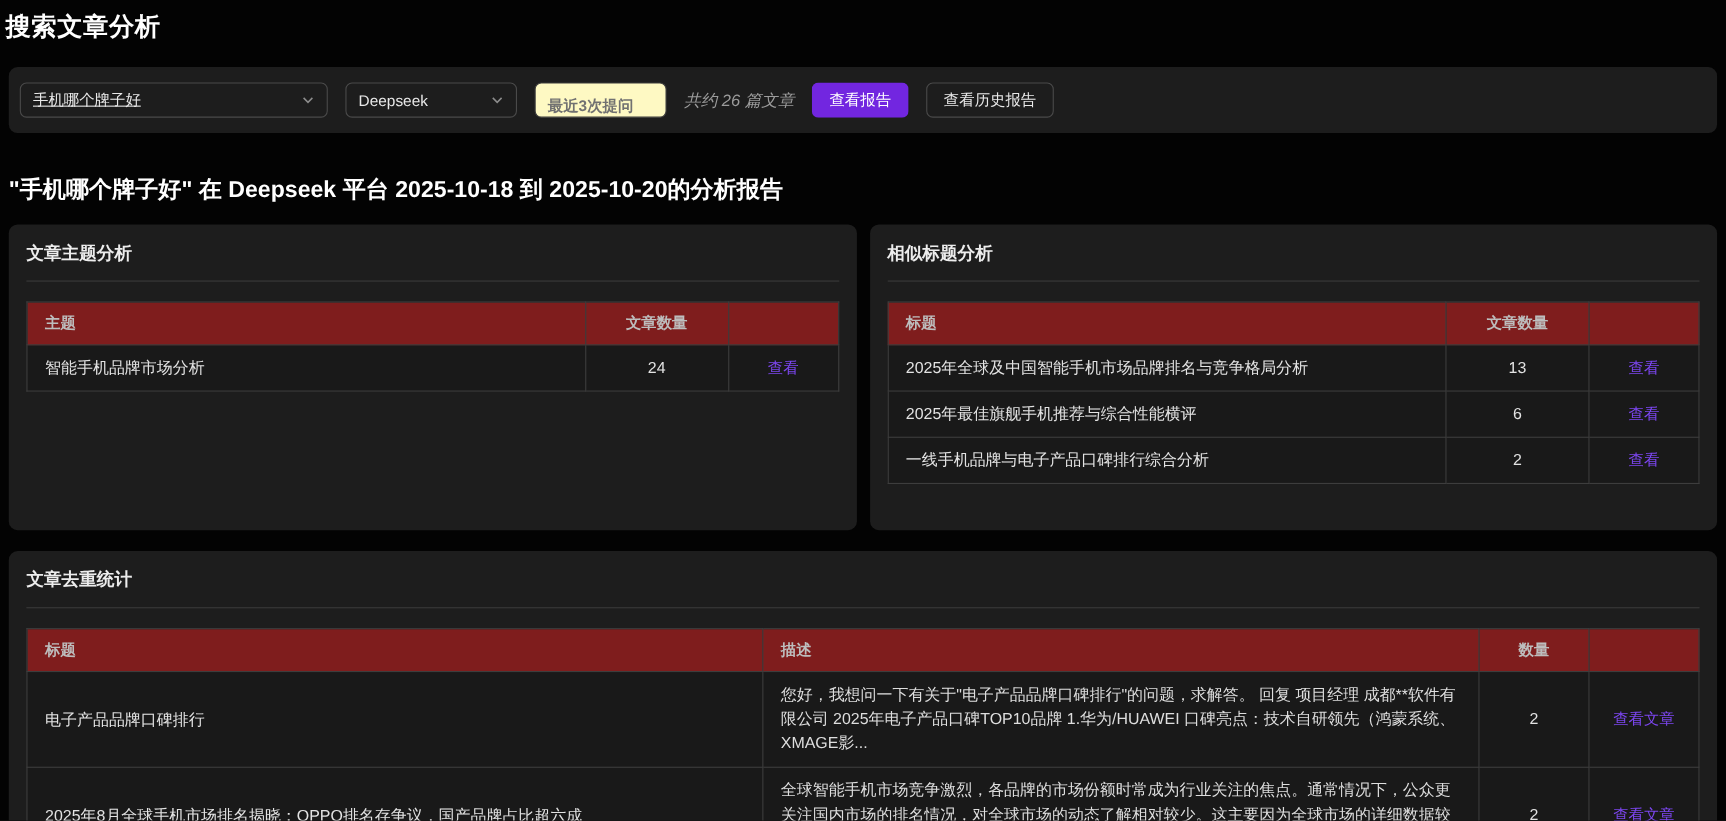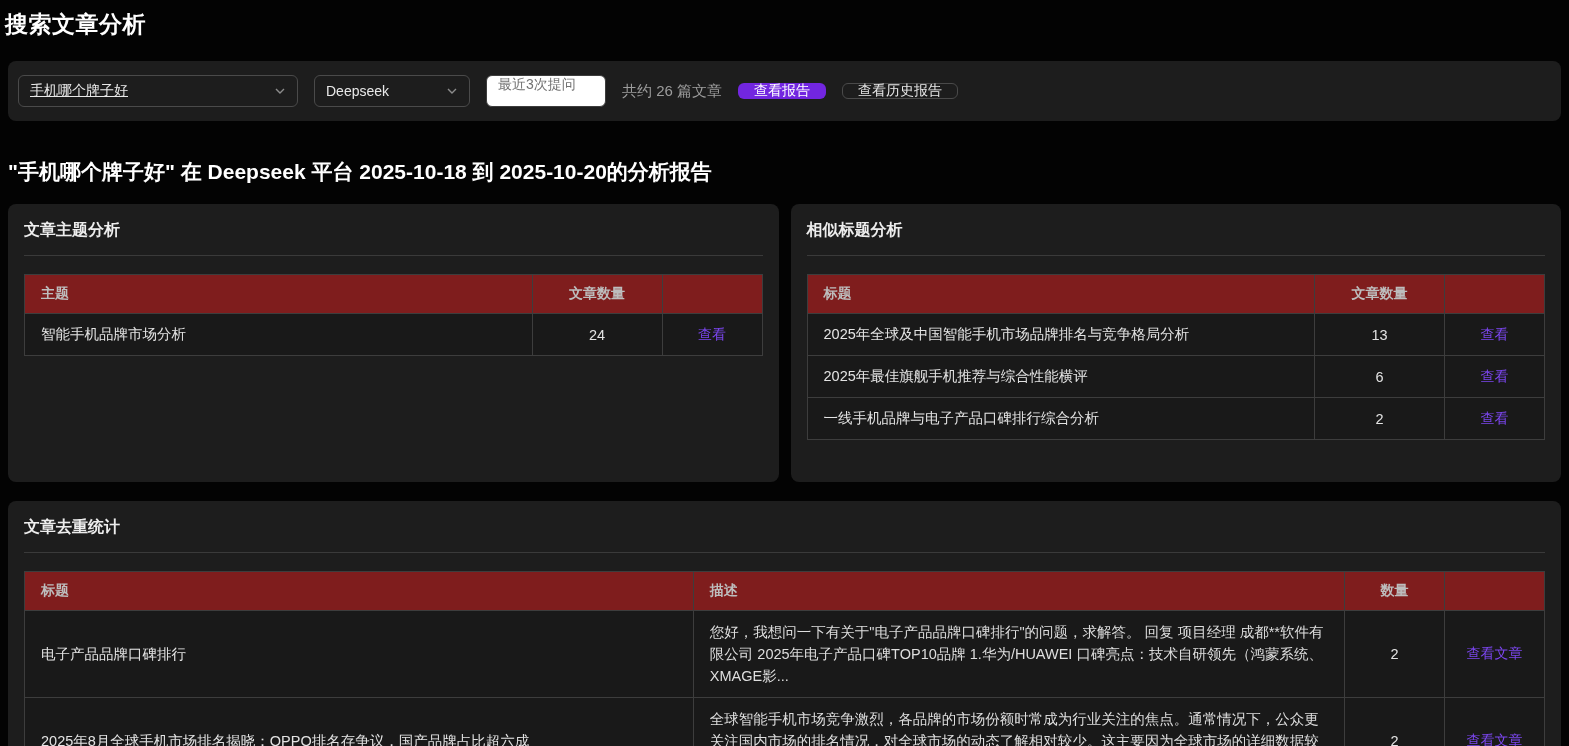--- a/index.html
+++ b/index.html
@@ -22,28 +22,28 @@
   .select {
     height:32px; background:#1d1d1d;
     border:1px solid #4a4a4a; border-radius:6px;
     display:flex; align-items:center; justify-content:space-between;
     padding:0 11px; font-size:14px; color:#e8e8e8; cursor:pointer;
   }
   .select .chev { display:flex; align-items:center; color:#8c8c8c; }
   .sel-keyword { width:280px;text-decoration:underline; }
   .sel-platform { width:156px; }
   .input-disabled {
-    width:120px; height:32px; background:#ffffff;
+    width:120px; height:32px; background:#fef9c3;
     border:1px solid #3d3d3d; border-radius:6px;
-    display:flex; align-items:flex-start; padding:0 11px;
-    font-size:14px; color:#717171;
+    display:flex; align-items:flex-end; padding:0 11px;
+    font-size:14px; color:#717171;font-weight:bold;
   }
-  .count-text { color:#9c9c9c; font-size:15px; white-space:nowrap; }
+  .count-text { color:#9c9c9c; font-size:15px; white-space:nowrap;font-style:italic; }
   .btn {
-    height:16px; border-radius:6px; font-size:14px;
+    height:32px; border-radius:6px; font-size:14px;
     display:flex; align-items:center; padding:0 15px;
     cursor:pointer; white-space:nowrap; border:1px solid transparent;font-family:Liberation Mono, monospace;
   }
   .btn-primary { background:#7226e0; color:#ffffff; }
   .btn-default { background:transparent; border-color:#4a4a4a; color:#e8e8e8; }
   
   .report-heading {
     margin:37px 8px 0 8px; color:#ffffff;
     font-size:21px; font-weight:bold;
   }

